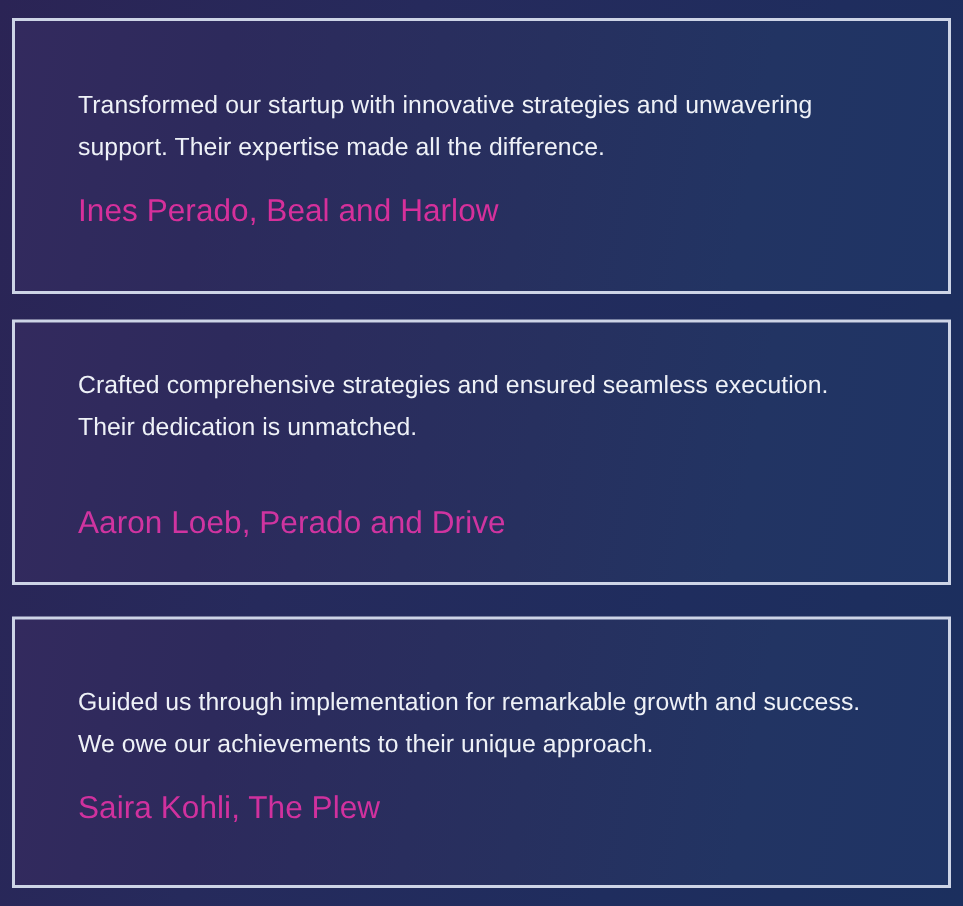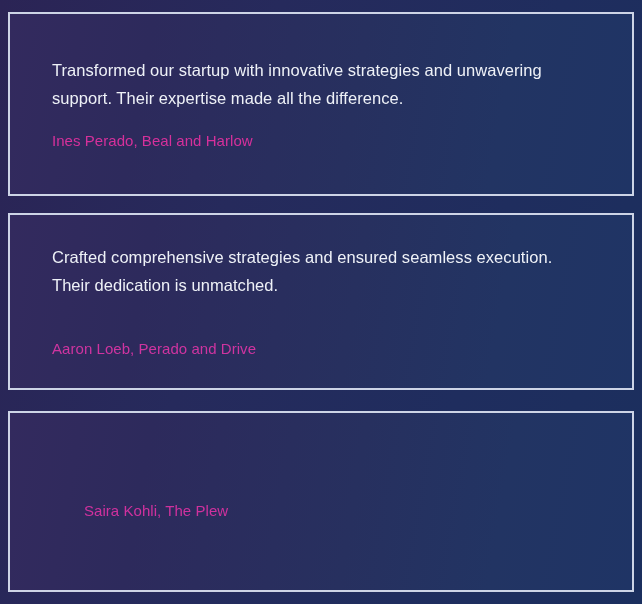--- a/index.html
+++ b/index.html
@@ -54,41 +54,42 @@
     margin: 0;
     color: #eef1f7;
     font-size: 16.5px;
     line-height: 28px;
     letter-spacing: 0.05px;
     max-width: 540px;
   }
 
   .attribution {
     margin: 18px 0 0 0;
-    font-size: 15px;
+    font-size: 21px;
     line-height: 22px;
     letter-spacing: 0.05px;
     color: #d6309b;
   }
 
   .card-2 .attribution { color: #cf34a0; }
-  .card-3 .attribution { color: #d0319e; margin-left: 32px; }
+  .card-3 .attribution { color: #d0319e; }
 </style>
 </head>
 <body>
 
 <div id="testimonials">
 
   <div class="card card-1">
     <p class="quote">Transformed our startup with innovative strategies and unwavering support. Their expertise made all the difference.</p>
     <p class="attribution">Ines Perado, Beal and Harlow</p>
   </div>
 
   <div class="card card-2">
     <p class="quote">Crafted comprehensive strategies and ensured seamless execution. Their dedication is unmatched.</p>
     <p class="attribution">Aaron Loeb, Perado and Drive</p>
   </div>
 
   <div class="card card-3">
+    <p class="quote">Guided us through implementation for remarkable growth and success. We owe our achievements to their unique approach.</p>
     <p class="attribution">Saira Kohli, The Plew</p>
   </div>
 
 </div>
 
 </body></html>

